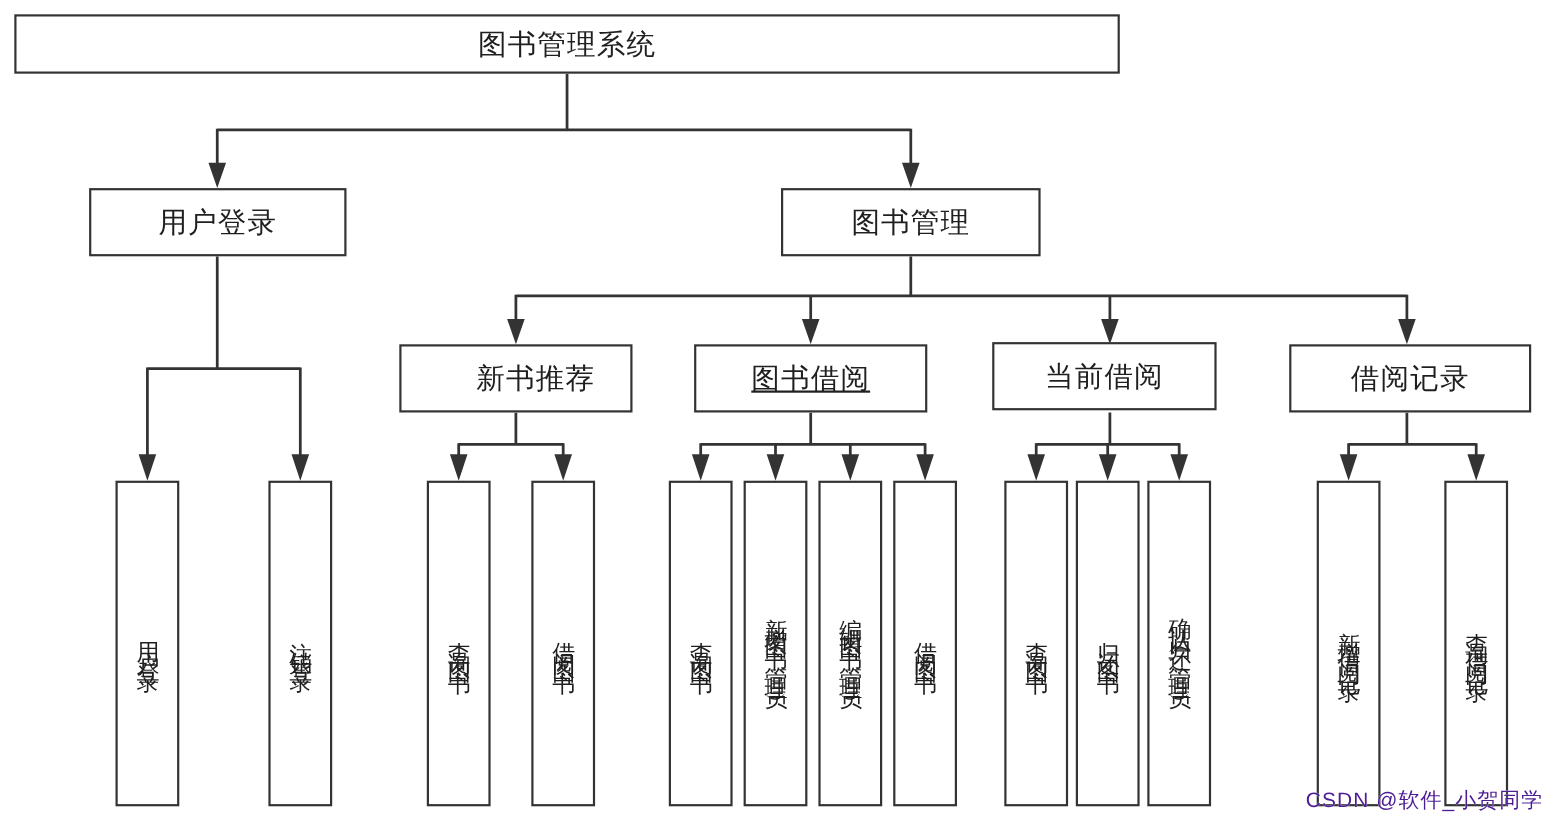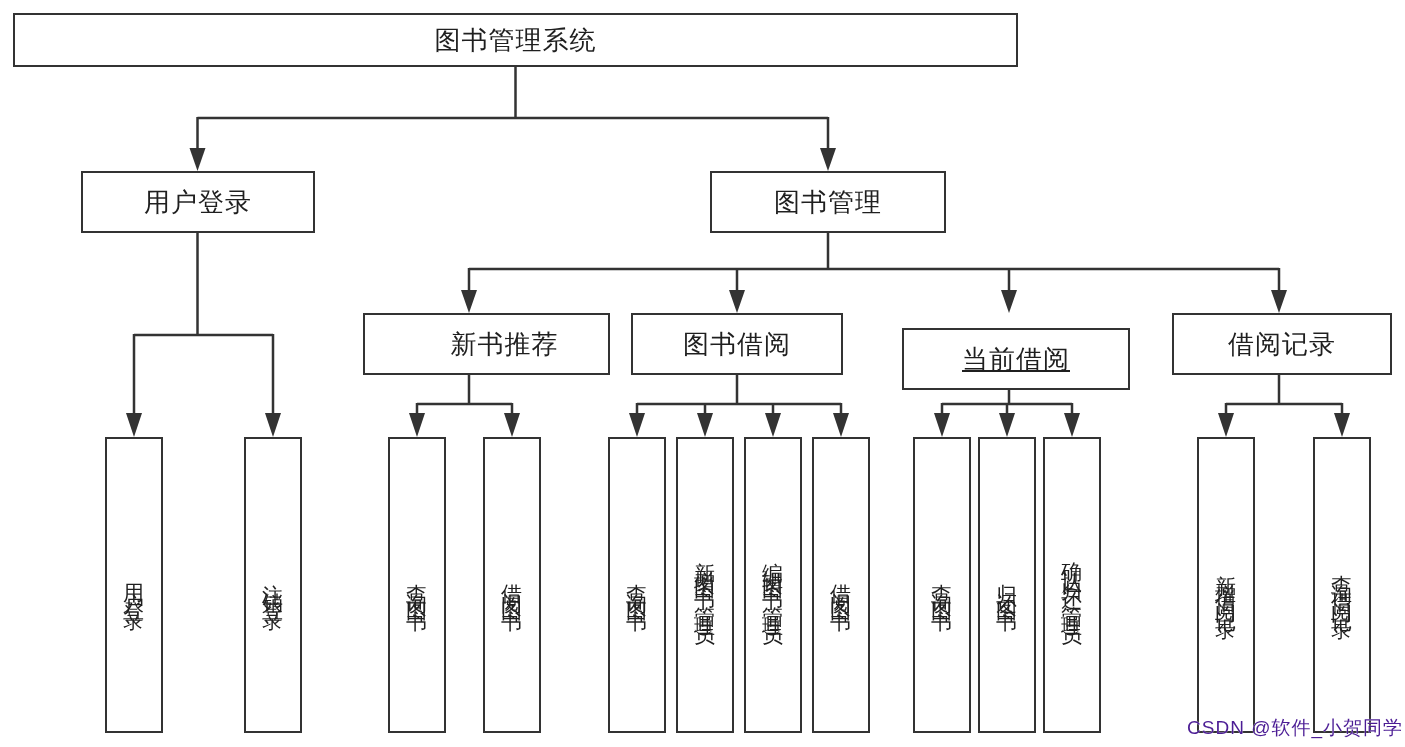--- a/index.html
+++ b/index.html
@@ -107,27 +107,27 @@
     <span>图书管理系统</span>
   </div>
 
   <div class="box h" style="left:81px; top:171px; width:234px; height:62px;">
     <span>用户登录</span>
   </div>
   <div class="box h" style="left:710px; top:171px; width:236px; height:62px;">
     <span>图书管理</span>
   </div>
 
-  <div class="box h" style="left:363px; top:313px; width:247px; height:62px;padding-left:36px;">
+  <div class="box h" style="left:363px; top:313px; width:212px; height:62px;padding-left:36px;">
     <span>新书推荐</span>
   </div>
-  <div class="box h" style="left:631px; top:313px; width:212px; height:62px;">
+  <div class="box h" style="left:631px; top:313px; width:212px; height:62px;text-decoration:underline;">
     <span>图书借阅</span>
   </div>
-  <div class="box h" style="left:902px; top:328px; width:228px; height:62px;text-decoration:underline;">
+  <div class="box h" style="left:902px; top:311px; width:204px; height:62px;">
     <span>当前借阅</span>
   </div>
   <div class="box h" style="left:1172px; top:313px; width:220px; height:62px;">
     <span>借阅记录</span>
   </div>
 
   <div class="box v" style="left:105px; top:437px; width:58px; height:296px;">
     <span>用户登录</span>
   </div>
   <div class="box v" style="left:244px; top:437px; width:58px; height:296px;">

